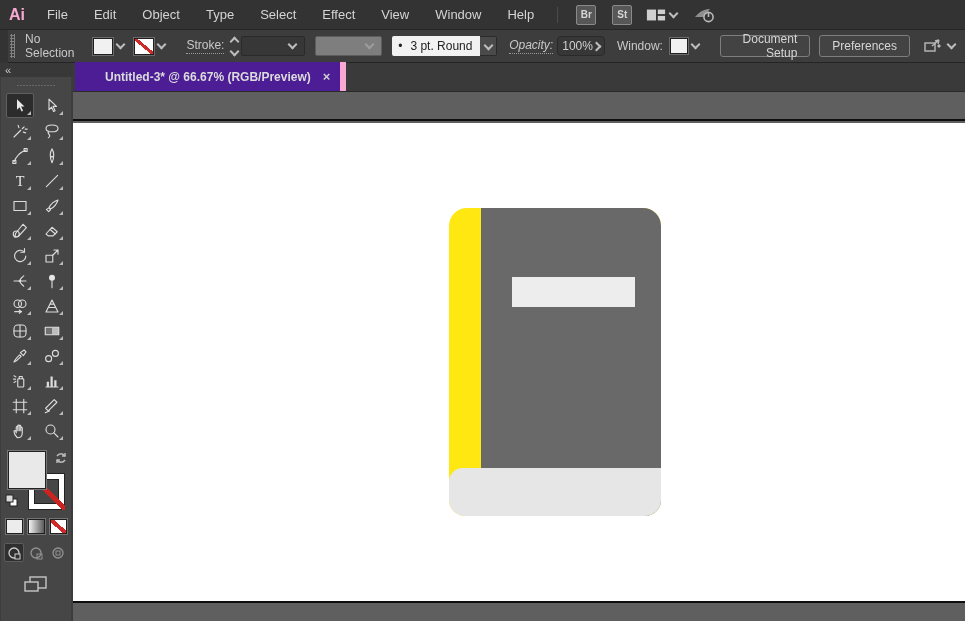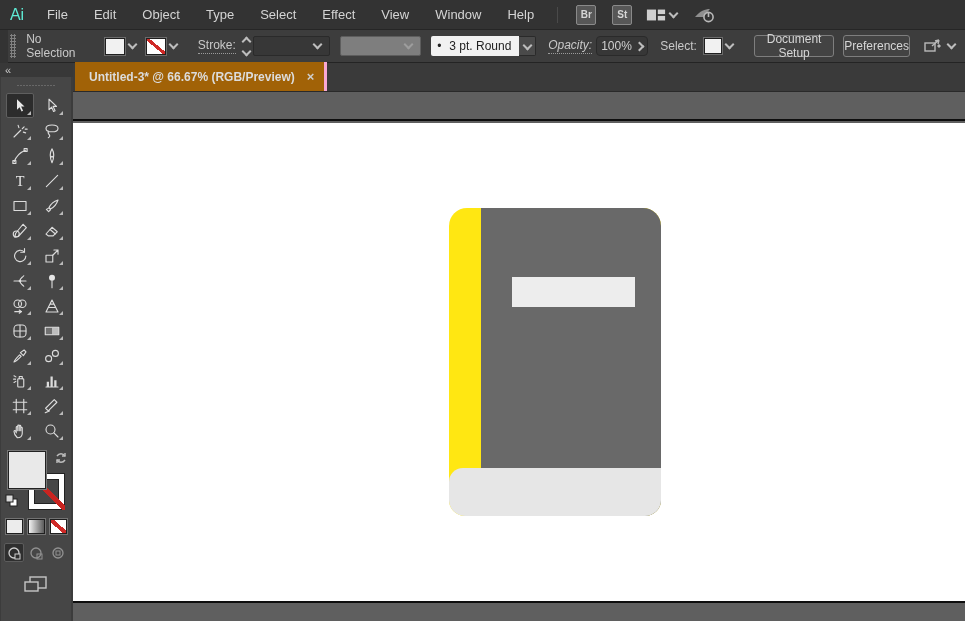--- a/index.html
+++ b/index.html
@@ -3,21 +3,21 @@
 <meta charset="utf-8">
 <style>
   * { margin:0; padding:0; box-sizing:border-box; }
   html,body { width:965px; height:621px; overflow:hidden; }
   body { font-family:"Liberation Sans", sans-serif; background:#333; -webkit-font-smoothing:antialiased; }
   #app { position:relative; width:965px; height:621px; background:#333333; overflow:hidden; }
 
   
   .menubar { position:absolute; top:0; left:0; right:0; height:30px; background:#333333; display:flex; align-items:center; border-bottom:1px solid #262626; }
   .ai-logo { width:34px; height:30px; display:flex; align-items:center; justify-content:center; color:#c8福; }
-  .ai-logo span { color:#5eead4; font-weight:normal; font-size:16px; }
+  .ai-logo span { color:#f9a8d4; font-weight:bold; font-size:16px; }
   .menu-item { color:#d4d4d4; font-size:13px; padding:0 13px; height:42px; display:flex; align-items:center; cursor:default; }
   .mb-divider { width:1px; height:16px; background:#4a4a4a; margin:0 10px; }
   .sq-btn { width:20px; height:20px; margin:0 8px; background:#575757; border:1px solid #8a8a8a; color:#d6d6d6; font-size:10px; font-weight:bold; display:flex; align-items:center; justify-content:center; border-radius:2px; }
   .mb-icon { display:flex; align-items:center; margin:0 6px; }
   .chev { width:7px; height:7px; border-right:2px solid #bdbdbd; border-bottom:2px solid #bdbdbd; transform:rotate(45deg); margin:-3px 4px 0 4px; }
 
   
   .controlbar { position:absolute; top:30px; left:8px; right:0; height:33px; background:#3d3d3d; border-bottom:1px solid #242424; display:flex; align-items:center; font-size:12px; color:#c9c9c9; }
   .grip { width:7px; align-self:stretch; margin:4px 2px; background-image:radial-gradient(#818181 1px, transparent 1.1px); background-size:3px 3px; }
   .cb-label { margin:0 4px; }
@@ -29,21 +29,21 @@
   .stepper .chev { margin:0; transform:rotate(-135deg); }
   .stepper .chev.down { transform:rotate(45deg); }
   .dd-dark { width:88px; height:20px; background:#373737; border:1px solid #2a2a2a; border-radius:2px; display:flex; align-items:center; justify-content:flex-end; }
   .dd-disabled { width:92px; height:20px; background:#7e7e7e; border:1px solid #5d5d5d; border-radius:2px; margin-left:10px; display:flex; align-items:center; justify-content:flex-end; }
   .dd-disabled .chev { border-color:#9d9d9d; }
   .brush-combo { display:flex; align-items:center; margin-left:10px; }
   .brush-field { width:88px; height:20px; background:#f2f2f2; color:#222; display:flex; align-items:center; gap:8px; padding:0 6px; font-size:12px; border-radius:2px 0 0 2px; }
   .brush-chev-btn { width:17px; height:20px; background:#4a4a4a; border:1px solid #2a2a2a; border-left:none; display:flex; align-items:center; justify-content:center; border-radius:0 2px 2px 0; }
   .opacity-field { width:58px; height:20px; background:#373737; border:1px solid #2a2a2a; border-radius:4px; display:flex; align-items:center; justify-content:space-between; padding:0 4px; color:#d0d0d0; }
   .arrow-right { width:7px; height:7px; border-right:2px solid #bdbdbd; border-bottom:2px solid #bdbdbd; transform:rotate(-45deg); }
-  .cb-btn { height:22px; padding:0 0; border:1px solid #7e7e7e; border-radius:3px; background:#434343; color:#d6d6d6; display:flex; align-items:center; font-size:12px; margin-left:9px; }
+  .cb-btn { height:22px; padding:0 12px; border:1px solid #7e7e7e; border-radius:3px; background:#434343; color:#d6d6d6; display:flex; align-items:center; font-size:12px; margin-left:9px;text-align:right; }
 
   
   .toolbar { position:absolute; top:63px; left:0; bottom:0; width:73px; background:#3c3c3c; }
   .collapse-strip { height:14px; display:flex; align-items:center; padding-left:5px; color:#c9c9c9; font-size:11px; background:#383838; }
   .tool-panel { position:absolute; top:14px; left:1px; right:2px; bottom:0; background:#464646; }
   .panel-grip { height:12px; margin:2px 16px 2px 16px; background-image:radial-gradient(#8b8b8b 0.8px, transparent 1px); background-size:3px 3px; background-position:center; background-repeat:repeat-x; background-position-y:5px; }
   .tool-row { display:flex; justify-content:center; gap:4px; }
   .tool { position:relative; width:28px; height:25px; display:flex; align-items:center; justify-content:center; border:1px solid transparent; border-radius:2px; }
   .tool.selected { background:#2c2c2c; border-color:#5f5f5f; }
   .tool::after { content:""; position:absolute; right:2px; bottom:2px; border-left:4px solid transparent; border-bottom:4px solid #b9b9b9; }
@@ -61,21 +61,21 @@
   .color-btn.gradient { background:linear-gradient(to right, #f2f2f2, #5a5a5a); }
   .color-btn.none { background:linear-gradient(to top right, #fff 40%, #cf2a27 40%, #cf2a27 60%, #fff 60%); }
   .mode-row { display:flex; justify-content:center; gap:2px; margin-top:9px; }
   .mode-btn { width:20px; height:19px; display:flex; align-items:center; justify-content:center; border:1px solid transparent; border-radius:2px; opacity:.55; }
   .mode-btn.active { background:#2f2f2f; border-color:#5c5c5c; opacity:1; }
   .screenmode { display:flex; justify-content:center; margin-top:12px; }
 
   
   .docarea { position:absolute; top:63px; left:73px; right:0; bottom:0; }
   .tabbar { height:29px; background:#3a3a3a; border-bottom:1px solid #2a2a2a; display:flex; align-items:flex-end; }
-  .tab { height:29px; margin-left:2px; background:#a16207; color:#dcdcdc; font-size:12px; font-weight:bold; display:flex; align-items:center; padding:0 10px 0 14px; gap:12px; border-right:3px solid #f9a8d4; }
+  .tab { height:29px; margin-left:2px; background:#4c1d95; color:#dcdcdc; font-size:12px; font-weight:bold; display:flex; align-items:center; padding:0 10px 0 30px; gap:12px; border-right:6px solid #f9a8d4; }
   .tab-close { font-weight:bold; color:#cfcfcf; font-size:13px; cursor:default; }
 
   .canvas { position:absolute; top:29px; left:0; right:0; bottom:0; background:#5f5f5f; }
   .paste-top { position:absolute; top:0; left:0; right:0; height:29px; background:#5f5f5f; border-bottom:2px solid #0e0e0e; }
   .artboard { position:absolute; top:31px; left:0; right:0; bottom:20px; background:#ffffff; }
   .paste-bottom { position:absolute; left:0; right:0; bottom:0; height:20px; background:#5f5f5f; border-top:2px solid #0e0e0e; }
 
   
   .book { position:absolute; left:376px; top:116px; width:212px; height:308px; border-radius:18px 18px 16px 16px; overflow:hidden; background:#FFE712; }
   .book-cover { position:absolute; left:32px; top:0; right:0; bottom:0; background:#696969; }
@@ -151,21 +151,21 @@
       </div>
       <div class="brush-chev-btn">
         <span class="chev" style="margin:-2px 0 0 0;"></span>
       </div>
     </div>
     <span class="cb-label dotted-u" style="margin-left:12px;font-style:italic;">Opacity:</span>
     <div class="opacity-field">
       <span>100%</span>
       <span class="arrow-right"></span>
     </div>
-    <span class="cb-label" style="margin-left:12px;">Select:</span>
+    <span class="cb-label" style="margin-left:12px;">Window:</span>
     <div class="swatch-combo">
       <span class="swatch" style="width:18px;height:16px;"></span>
       <span class="chev"></span>
     </div>
     <button class="cb-btn" style="margin-left:14px;">Document Setup</button>
     <button class="cb-btn">Preferences</button>
     <div class="mb-icon" style="margin-left:12px;">
       <svg width="22" height="18" viewBox="0 0 22 18">
           <rect x="3" y="6" width="10" height="8" fill="none" stroke="#b9b9b9" stroke-width="1.4"></rect>
           <path d="M10 9l7-6m0 0l-4 1m4-1l-1 4" stroke="#b9b9b9" stroke-width="1.4" fill="none"></path>

